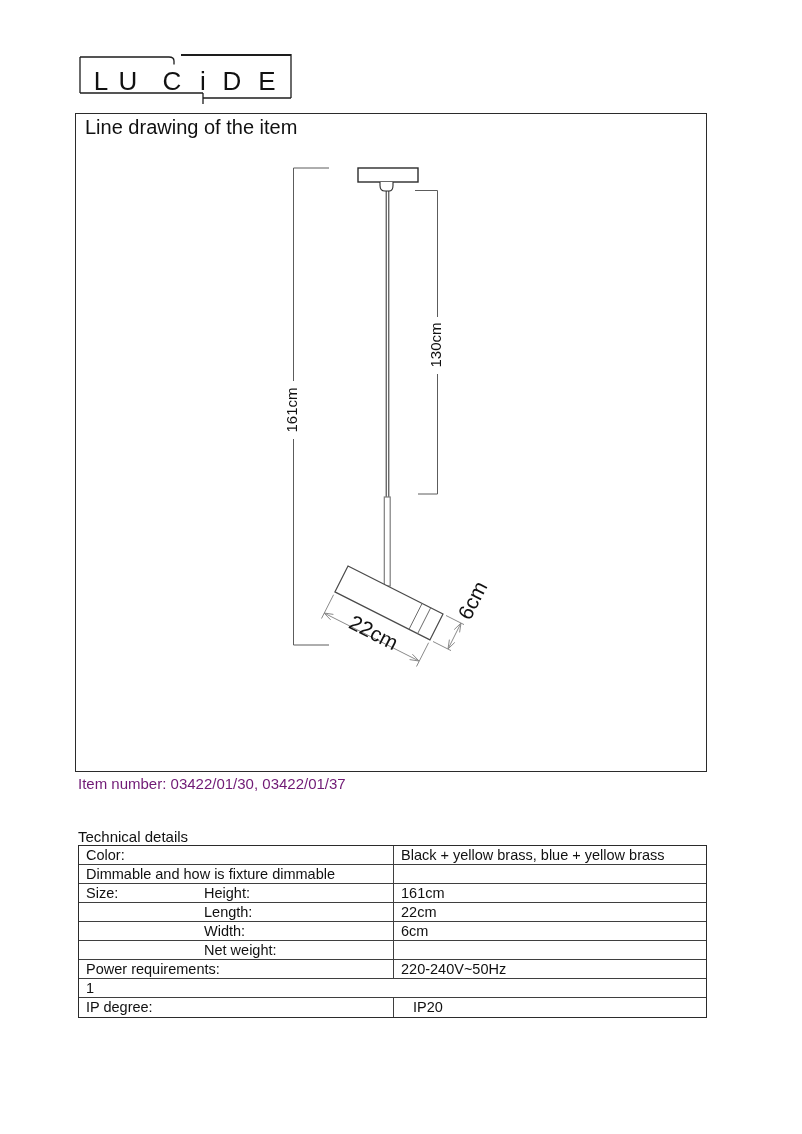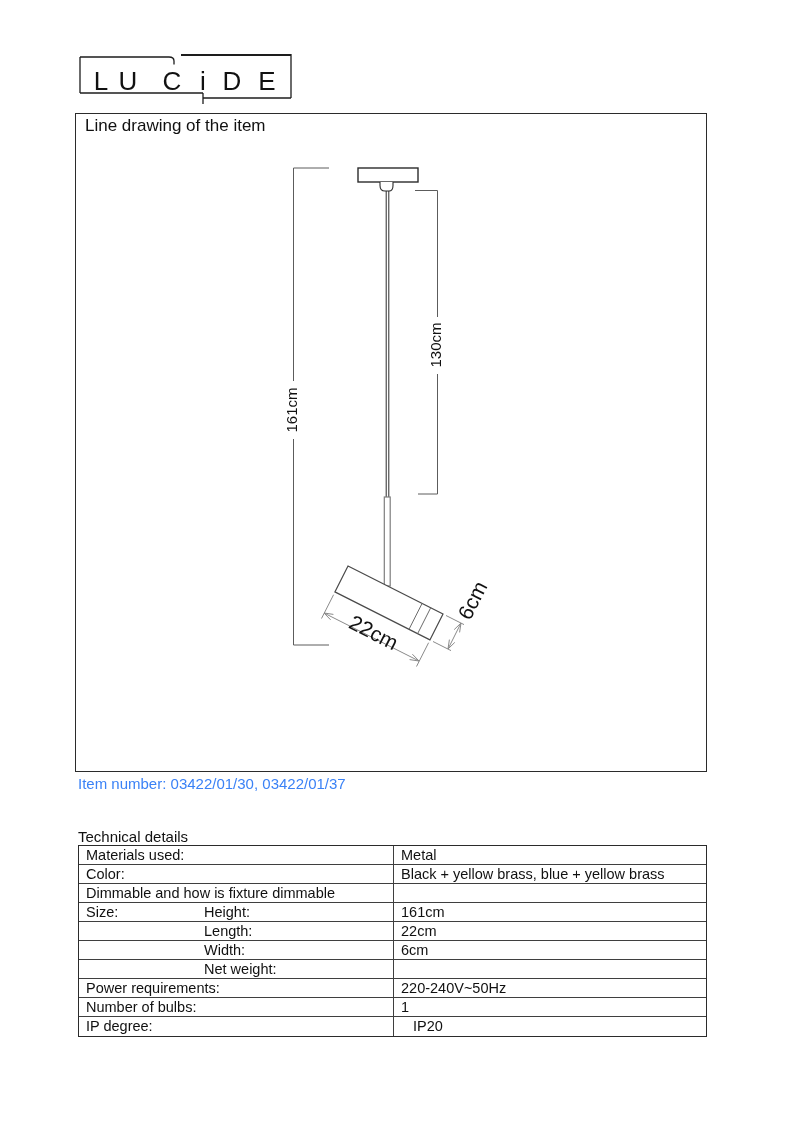--- a/index.html
+++ b/index.html
@@ -6,24 +6,24 @@
   .page {
     position:relative; width:802px; height:1134px; background:#fff;
     font-family:"Liberation Sans", sans-serif; color:#111; overflow:hidden;
   }
   svg.art { position:absolute; left:0; top:0; width:802px; height:1134px; pointer-events:none; }
   .draw-box {
     position:absolute; left:75px; top:113px; width:632px; height:659px;
     border:1.5px solid #2b2b2b; box-sizing:border-box; background:transparent;
   }
   .draw-title {
-    position:absolute; left:85px; top:116px; font-size:17px; color:#111;
+    position:absolute; left:85px; top:116px; font-size:20px; color:#111;
   }
   .item-number {
-    position:absolute; left:78px; top:775px; font-size:15px; color:#3b82f6;
+    position:absolute; left:78px; top:775px; font-size:15px; color:#701a75;
   }
   .tech-heading {
     position:absolute; left:78px; top:828px; font-size:15px; color:#111;
   }
   .tech-table {
     position:absolute; left:78px; top:845px; width:629px;
     border:1.5px solid #2b2b2b; box-sizing:border-box; background:#fff;
   }
   .t-row { display:flex; height:19px; box-sizing:border-box; border-bottom:1px solid #3f3f3f; }
   .t-row:last-child { border-bottom:none;gap:12px; }
@@ -116,27 +116,20 @@
   <div class="draw-box"></div>
   <div class="draw-title">Line drawing of the item</div>
 
   <div class="item-number">Item number: 03422/01/30, 03422/01/37</div>
 
   <div class="tech-heading">Technical details</div>
 
   <div class="tech-table">
     <div class="t-row">
       <div class="t-cell left">
-        <span class="t-label">Materials used:</span>
-        <span class="t-sub"></span>
-      </div>
-      <div class="t-cell right">Metal</div>
-    </div>
-    <div class="t-row">
-      <div class="t-cell left">
         <span class="t-label">Color:</span>
         <span class="t-sub"></span>
       </div>
       <div class="t-cell right">Black + yellow brass, blue + yellow brass</div>
     </div>
     <div class="t-row">
       <div class="t-cell left">
         <span class="t-label">Dimmable and how is fixture dimmable</span>
         <span class="t-sub"></span>
       </div>
@@ -170,24 +163,20 @@
       </div>
     </div>
     <div class="t-row">
       <div class="t-cell left">
         <span class="t-label">Power requirements:</span>
         <span class="t-sub"></span>
       </div>
       <div class="t-cell right">220-240V~50Hz</div>
     </div>
     <div class="t-row">
-      <div class="t-cell left">
-        <span class="t-label">Number of bulbs:</span>
-        <span class="t-sub"></span>
-      </div>
       <div class="t-cell right">1</div>
     </div>
     <div class="t-row">
       <div class="t-cell left">
         <span class="t-label">IP degree:</span>
         <span class="t-sub"></span>
       </div>
       <div class="t-cell right">IP20</div>
     </div>
   </div>

